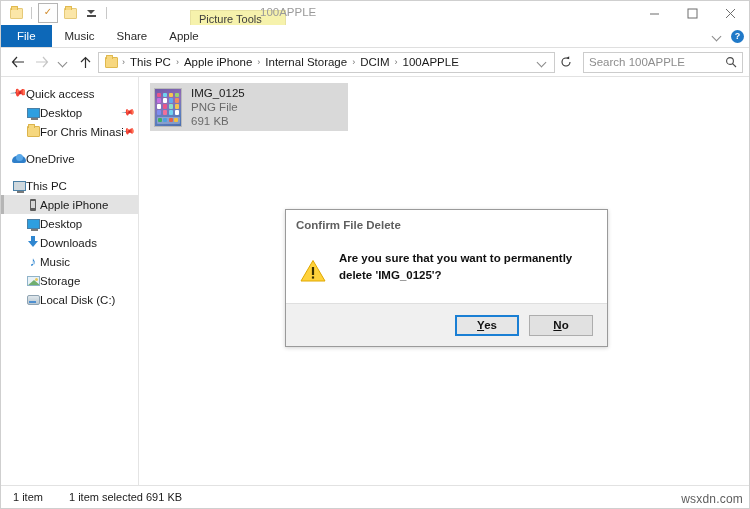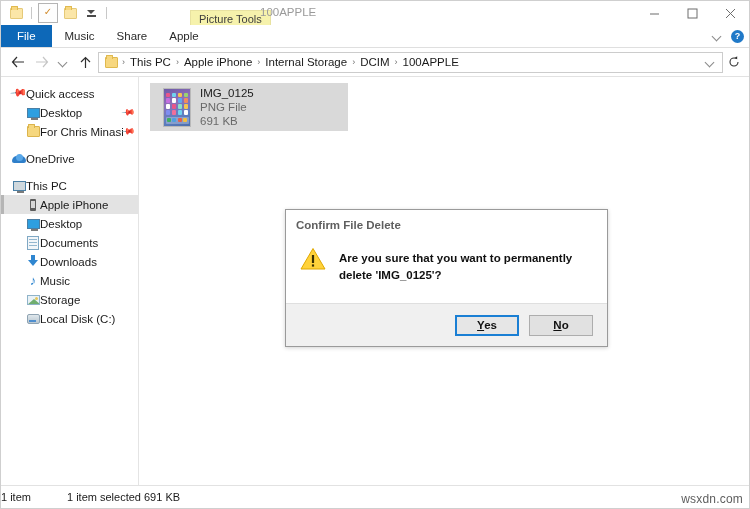--- a/index.html
+++ b/index.html
@@ -101,21 +101,21 @@
   .caret-wrap { display:flex; flex-direction:column; align-items:center; gap:1px;}
   .caret-bar { width: 9px; height: 2px; background: #4a4a4a;}
 
   .ctx-header {
     position: absolute;
     left: 189px;
     top: 9px;
     background: #f6f2ac;
     color: #3d3d3d;
     font-size: 11px;
-    padding: 3px 8px 4px 8px;
+    padding: 3px 23px 4px 8px;
     border: 1px solid #e8e2a0;
     border-bottom: none;
     line-height: 1;
   }
   .win-title {
     position: absolute;
     left: 259px;
     top: 5px;
     font-size: 11.5px;
     color: #9a9a9a;
@@ -522,21 +522,21 @@
     position: relative;
     padding: 6px 0 0 8px;
     min-width: 0;
   }
   .file-tile {
     width: 198px;
     height: 48px;
     background: #d9d9d9;
     display: flex;
     align-items: center;
-    padding: 0 13px;
+    padding: 0 4px;
     box-sizing: border-box;
     margin-left: 3px;
     gap: 9px;
   }
   .thumb {
     width: 26px;
     height: 37px;
     border: 1px solid #b9b9b9;
     background: linear-gradient(160deg,#6d5aa8 0%, #8f6fb8 35%, #5f7fc0 70%, #4b6fae 100%);
     position: relative;
@@ -606,21 +606,21 @@
     align-items: center;
     padding-left: 10px;
     font-size: 11.5px;
     color: #5f5f5f;
     box-sizing: border-box;
   }
   .dlg-body {
     background: #ffffff;
     padding: 6px 14px 20px 14px;
     display: flex;
-    align-items: flex-start;
+    align-items: flex-end;
     gap: 13px;
   }
   .warn-ico {
     width: 26px;
     height: 24px;
     position: relative;
     flex: 0 0 26px;
     margin-top: 2px;
   }
   .warn-ico svg { display:block; }
@@ -663,21 +663,22 @@
   .dlg-btn u { text-decoration: underline; }
 
   
   .statusbar {
     height: 22px;
     flex: 0 0 auto;
     border-top: 1px solid #e2e2e2;
     background: #ffffff;
     display: flex;
     align-items: center;
-    gap: 36px;
+    padding-left: 12px;
+    gap: 26px;
     font-size: 11px;
     color: #1a1a1a;
     position: relative;
   }
   .watermark {
     position: absolute;
     right: 6px;
     bottom: 2px;
     font-size: 12px;
     color: #5e5e5e;
@@ -782,20 +783,27 @@
       <span class="chev-down"></span>
     </div>
 
     <div class="refresh">
       <svg width="12" height="12" viewBox="0 0 12 12">
         <path d="M10 6 A4 4 0 1 1 6 2 L9 2" stroke="#303030" stroke-width="1.1" fill="none"></path>
         <path d="M9.2 0.2 L9.2 3.2 L6.4 2.2 Z" fill="#303030"></path>
       </svg>
     </div>
 
+    <div class="searchbox">
+      <span class="search-ph">Search 100APPLE</span>
+      <svg width="12" height="12" viewBox="0 0 12 12">
+        <circle cx="5" cy="5" r="3.4" fill="none" stroke="#4a4a4a" stroke-width="1.1"></circle>
+        <path d="M7.6 7.6 L11 11" stroke="#4a4a4a" stroke-width="1.1"></path>
+      </svg>
+    </div>
   </div>
 
   <div class="body">
 
     <div class="navpane">
 
       <div class="navitem root">
         <span class="nicon">
             <span class="ic-pin">📌</span>
           </span>
@@ -837,26 +845,20 @@
         <span class="nicon">
             <span class="ic-phone"></span>
           </span>
         <span class="nlabel">Apple iPhone</span>
       </div>
       <div class="navitem child">
         <span class="nicon">
             <span class="ic-monitor"></span>
           </span>
         <span class="nlabel">Desktop</span>
-      </div>
-      <div class="navitem child">
-        <span class="nicon">
-            <span class="ic-doc"></span>
-          </span>
-        <span class="nlabel">Documents</span>
       </div>
       <div class="navitem child">
         <span class="nicon">
             <span class="ic-download"></span>
           </span>
         <span class="nlabel">Downloads</span>
       </div>
       <div class="navitem child">
         <span class="nicon">
             <span class="ic-music">♪</span>

